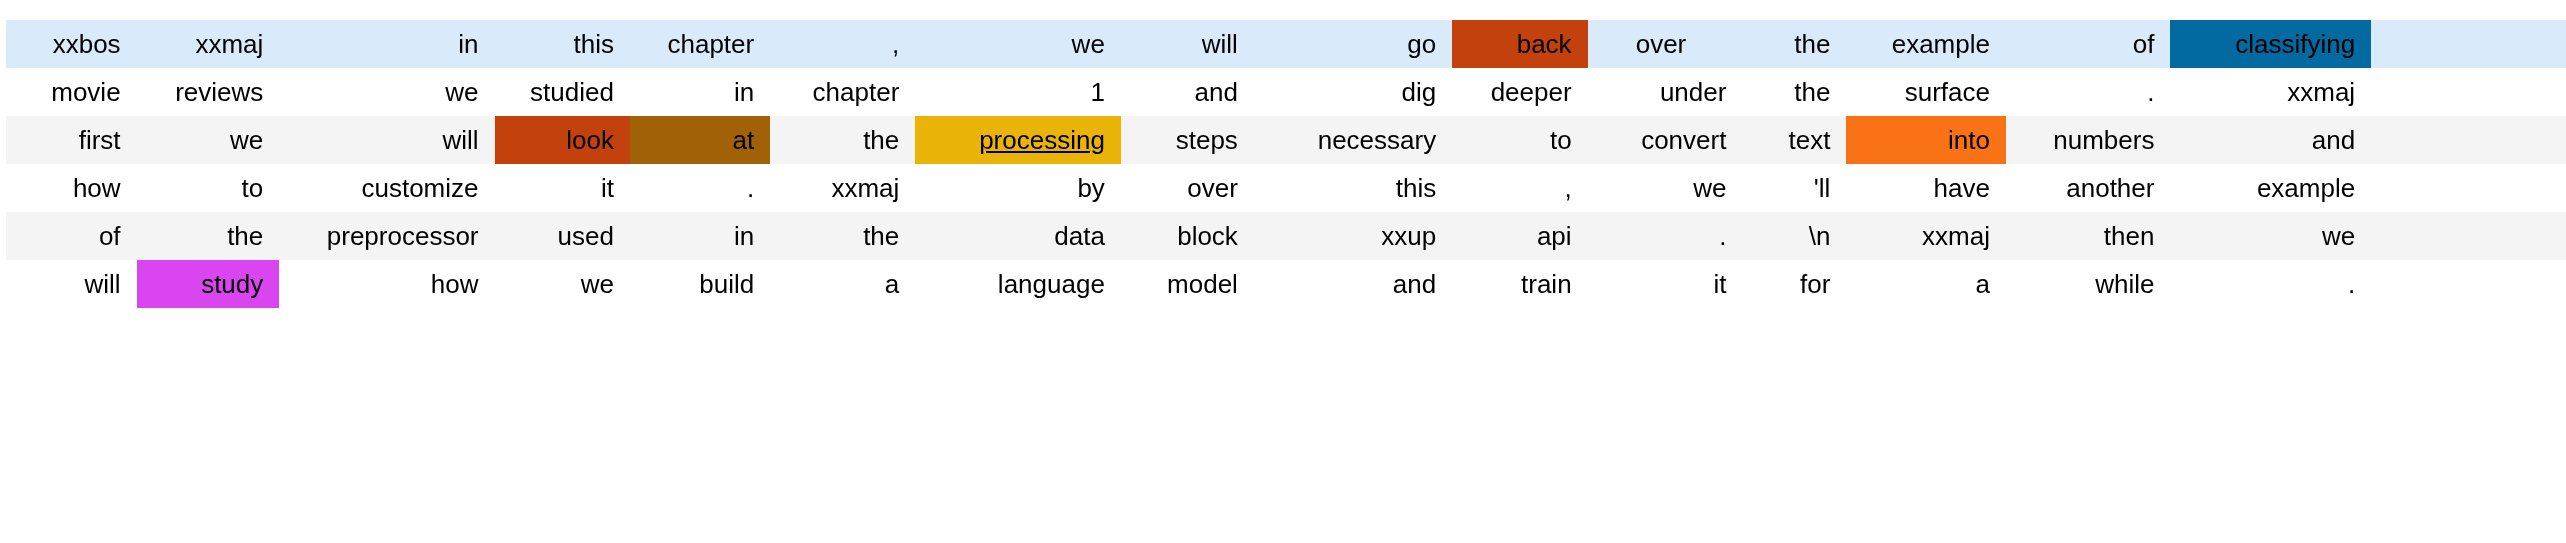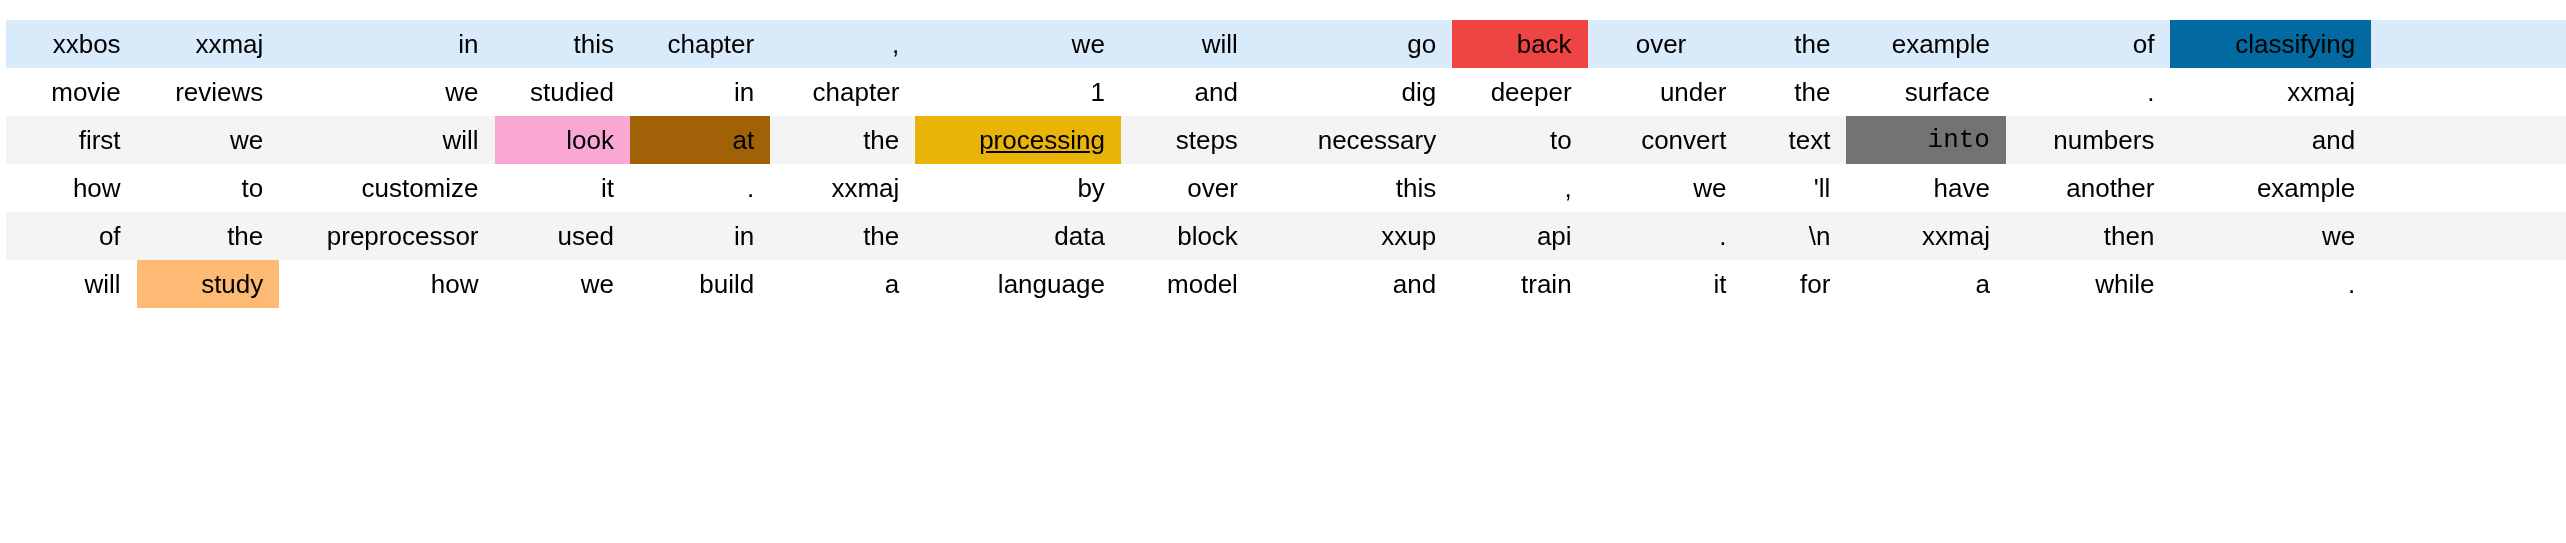--- a/index.html
+++ b/index.html
@@ -94,21 +94,21 @@
       <tr class="row-highlight">
         <td style="background: rgb(217, 234, 251);">xxbos</td>
         <td style="background: rgb(217, 234, 251);">xxmaj</td>
         <td style="background: rgb(217, 234, 251);">in</td>
         <td style="background: rgb(217, 234, 251);">this</td>
         <td style="background: rgb(217, 234, 251);">chapter</td>
         <td style="background: rgb(217, 234, 251);">,</td>
         <td style="background: rgb(217, 234, 251);">we</td>
         <td style="background: rgb(217, 234, 251);">will</td>
         <td style="background: rgb(217, 234, 251);">go</td>
-        <td style="background: #ef4444;">back</td>
+        <td style="background: #c2410c;">back</td>
         <td style="background: rgb(217, 234, 251); text-align: center;">over</td>
         <td style="background: rgb(217, 234, 251);">the</td>
         <td style="background: rgb(217, 234, 251);">example</td>
         <td style="background: rgb(217, 234, 251);">of</td>
         <td style="background: #0369a1;">classifying</td>
         <td style="background: rgb(217, 234, 251);"></td>
       </tr>
 
       <tr class="row-plain">
         <td style="background: rgb(255, 255, 255);">movie</td>
@@ -126,30 +126,30 @@
         <td style="background: rgb(255, 255, 255);">surface</td>
         <td style="background: rgb(255, 255, 255);">.</td>
         <td style="background: rgb(255, 255, 255);">xxmaj</td>
         <td style="background: rgb(255, 255, 255);"></td>
       </tr>
 
       <tr class="row-stripe">
         <td style="background: rgb(244, 244, 244);">first</td>
         <td style="background: rgb(244, 244, 244);">we</td>
         <td style="background: rgb(244, 244, 244);">will</td>
-        <td style="background: #f9a8d4;">look</td>
+        <td style="background: #c2410c;">look</td>
         <td style="background: #a16207;">at</td>
         <td style="background: rgb(244, 244, 244);">the</td>
         <td style="background: #eab308; text-decoration: underline;">processing</td>
         <td style="background: rgb(244, 244, 244);">steps</td>
         <td style="background: rgb(244, 244, 244);">necessary</td>
         <td style="background: rgb(244, 244, 244);">to</td>
         <td style="background: rgb(244, 244, 244);">convert</td>
         <td style="background: rgb(244, 244, 244);">text</td>
-        <td style="background: #737373; font-family: Liberation Mono, monospace;">into</td>
+        <td style="background: #f97316;">into</td>
         <td style="background: rgb(244, 244, 244);">numbers</td>
         <td style="background: rgb(244, 244, 244);">and</td>
         <td style="background: rgb(244, 244, 244);"></td>
       </tr>
 
       <tr class="row-plain">
         <td style="background: rgb(255, 255, 255);">how</td>
         <td style="background: rgb(255, 255, 255);">to</td>
         <td style="background: rgb(255, 255, 255);">customize</td>
         <td style="background: rgb(255, 255, 255);">it</td>
@@ -181,21 +181,21 @@
         <td style="background: rgb(244, 244, 244);">.</td>
         <td style="background: rgb(244, 244, 244);">\n</td>
         <td style="background: rgb(244, 244, 244);">xxmaj</td>
         <td style="background: rgb(244, 244, 244);">then</td>
         <td style="background: rgb(244, 244, 244);">we</td>
         <td style="background: rgb(244, 244, 244);"></td>
       </tr>
 
       <tr class="row-plain">
         <td style="background: rgb(255, 255, 255);">will</td>
-        <td style="background: #fdba74;">study</td>
+        <td style="background: #d946ef;">study</td>
         <td style="background: rgb(255, 255, 255);">how</td>
         <td style="background: rgb(255, 255, 255);">we</td>
         <td style="background: rgb(255, 255, 255);">build</td>
         <td style="background: rgb(255, 255, 255);">a</td>
         <td style="background: rgb(255, 255, 255);">language</td>
         <td style="background: rgb(255, 255, 255);">model</td>
         <td style="background: rgb(255, 255, 255);">and</td>
         <td style="background: rgb(255, 255, 255);">train</td>
         <td style="background: rgb(255, 255, 255);">it</td>
         <td style="background: rgb(255, 255, 255);">for</td>

